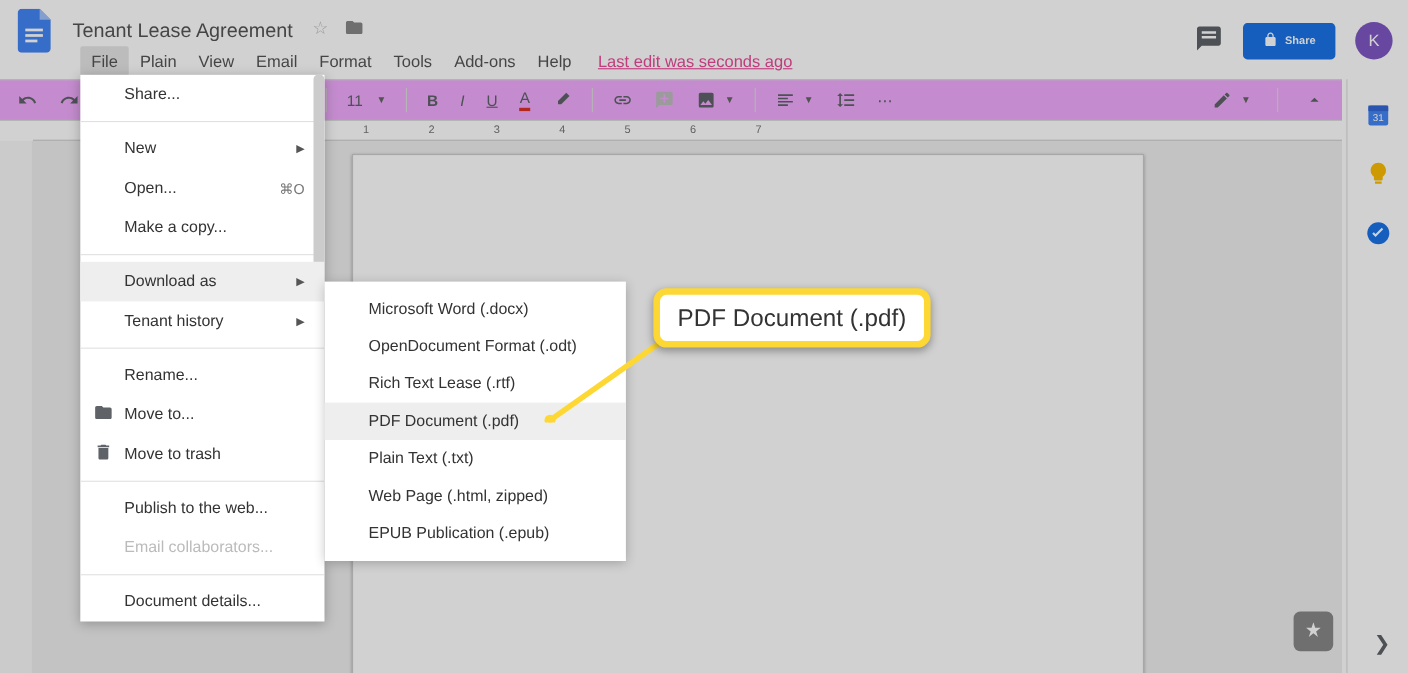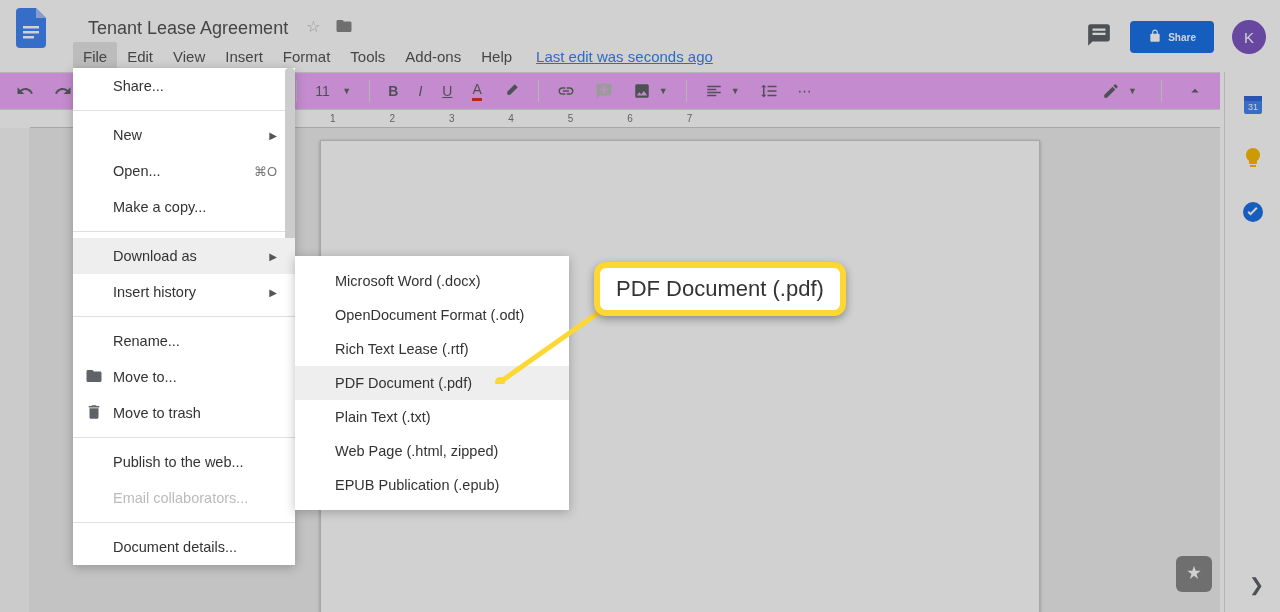--- a/index.html
+++ b/index.html
@@ -8,21 +8,21 @@
 .dimmer { position: absolute; inset: 0; background: rgba(0,0,0,0.18); z-index: 50; pointer-events: none; }
 
 
 .titlebar { display: flex; align-items: center; height: 44px; padding-left: 8px; }
 .docs-icon { width: 40px; height: 40px; display: flex; align-items: center; justify-content: center; margin-right: 20px; margin-left: 4px; margin-top: 12px; }
 .doc-title { font-size: 18px; color: #555; padding: 4px 0 2px; }
 .star-folder { display: inline-flex; gap: 14px; margin-left: 18px; color: #888; }
 .menubar { display: flex; align-items: center; gap: 0; font-size: 15px; color: #555; position: absolute; top: 42px; left: 73px; }
 .mi { padding: 6px 10px; border-radius: 2px; cursor: pointer; }
 .mi.active { background: #e6e6e6; }
-.last-edit { text-decoration: underline; color: #3b82f6; margin-left: 14px; }
+.last-edit { text-decoration: underline; color: #ec4899; margin-left: 14px; }
 
 .header-right { position: absolute; right: 14px; top: 20px; display: flex; align-items: center; gap: 18px; }
 .comment-icon { color: #5f6368; }
 .share-btn { background: #1a73e8; color: #fff; padding: 8px 18px; border-radius: 4px; font-weight: 600; font-size: 10px; display: flex; align-items: center; gap: 6px; }
 .avatar { width: 34px; height: 34px; border-radius: 50%; background: #7e57c2; color: #fff; display: flex; align-items: center; justify-content: center; font-size: 15px; }
 
 
 .toolbar { height: 38px; border-top: 1px solid #ddd; border-bottom: 1px solid #ddd; display: flex; align-items: center; padding: 0 10px; gap: 8px; color: #5f6368; font-size: 14px; position: absolute; top: 72px; left: 0; right: 60px; background: #f0abfc; }
 .tb-sep { width: 1px; height: 22px; background: #ddd; margin: 0 4px; }
 .tb-item { padding: 4px 6px; display: flex; align-items: center; gap: 4px; }
@@ -71,37 +71,37 @@
   <div class="docs-icon">
     <svg width="32" height="40" viewBox="0 0 32 40">
         <path fill="#4285f4" d="M4 0h16l10 10v26a4 4 0 0 1-4 4H4a4 4 0 0 1-4-4V4a4 4 0 0 1 4-4z"></path>
         <path fill="#a1c2fa" d="M20 0l10 10H20z"></path>
         <rect x="7" y="18" width="16" height="2.5" fill="#fff"></rect>
         <rect x="7" y="23" width="16" height="2.5" fill="#fff"></rect>
         <rect x="7" y="28" width="11" height="2.5" fill="#fff"></rect>
       </svg>
   </div>
 </div>
-<div style="position:absolute; top:14px; left:88px; display:flex; align-items:center;">
+<div style="position:absolute; top:14px; left:66px; display:flex; align-items:center;">
   <span class="doc-title">Tenant Lease Agreement</span>
   <span class="star-folder">
     <span style="color:#bbb;">☆</span>
     <span style="color:#888;">
       <svg width="18" height="18" viewBox="0 0 24 24" fill="currentColor">
           <path d="M10 4H4c-1.1 0-2 .9-2 2v12c0 1.1.9 2 2 2h16c1.1 0 2-.9 2-2V8c0-1.1-.9-2-2-2h-8l-2-2z"></path>
         </svg>
     </span>
   </span>
 </div>
 
 <div class="menubar">
   <span class="mi active">File</span>
-  <span class="mi">Edit</span>
+  <span class="mi">Plain</span>
   <span class="mi">View</span>
-  <span class="mi">Insert</span>
+  <span class="mi">Email</span>
   <span class="mi">Format</span>
   <span class="mi">Tools</span>
   <span class="mi">Add-ons</span>
   <span class="mi">Help</span>
   <span class="last-edit">Last edit was seconds ago</span>
 </div>
 
 <div class="header-right">
   <span class="comment-icon">
     <svg width="26" height="26" viewBox="0 0 24 24" fill="#5f6368">
@@ -257,21 +257,21 @@
     </div>
   <div class="menu-item">
       <span>Make a copy...</span>
     </div>
   <div class="menu-divider"></div>
   <div class="menu-item highlight">
       <span>Download as</span>
       <span class="submenu-arrow">▶</span>
     </div>
   <div class="menu-item">
-      <span>Insert history</span>
+      <span>Tenant history</span>
       <span class="submenu-arrow">▶</span>
     </div>
   <div class="menu-divider"></div>
   <div class="menu-item">
       <span>Rename...</span>
     </div>
   <div class="menu-item">
       <span class="lefticon"><svg width="18" height="18" viewBox="0 0 24 24" fill="#5f6368">
           <path d="M10 4H4c-1.1 0-2 .9-2 2v12c0 1.1.9 2 2 2h16c1.1 0 2-.9 2-2V8c0-1.1-.9-2-2-2h-8l-2-2z"></path>
         </svg></span>

